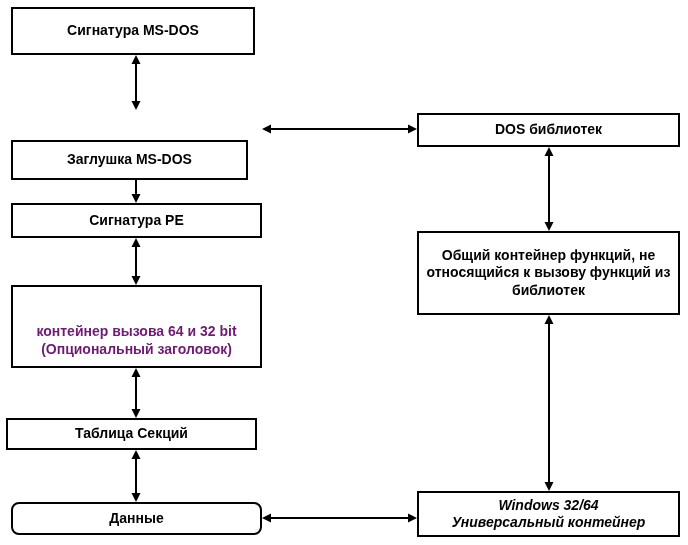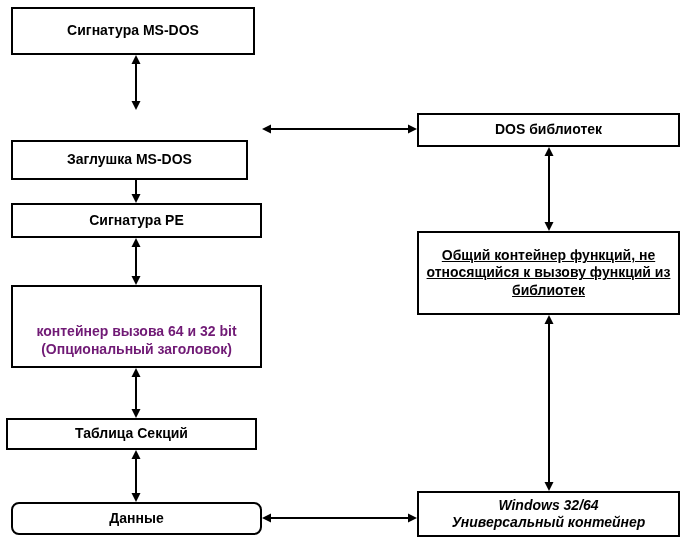--- a/index.html
+++ b/index.html
@@ -127,19 +127,19 @@
     <div class="node-box" style="left: 6px; top: 418px; width: 251px; height: 32px; border-color: rgb(0, 0, 0);">
       <span class="node-label" style="color: rgb(0, 0, 0);">Таблица Секций</span>
     </div>
     <div class="node-box" style="left: 11px; top: 502px; width: 251px; height: 33px; border-color: rgb(0, 0, 0); border-radius: 8px;">
       <span class="node-label" style="color: rgb(0, 0, 0);">Данные</span>
     </div>
     <div class="node-box" style="left: 417px; top: 113px; width: 263px; height: 34px; border-color: rgb(0, 0, 0);">
       <span class="node-label" style="color: rgb(0, 0, 0);">DOS библиотек</span>
     </div>
     <div class="node-box" style="left: 417px; top: 231px; width: 263px; height: 84px; border-color: rgb(0, 0, 0);">
-      <span class="node-label" style="color: rgb(0, 0, 0); text-decoration: underline;">Общий контейнер функций, не относящийся к вызову функций из библиотек</span>
+      <span class="node-label" style="color: rgb(0, 0, 0);">Общий контейнер функций, не относящийся к вызову функций из библиотек</span>
     </div>
     <div class="node-box" style="left: 417px; top: 491px; width: 263px; height: 46px; border-color: rgb(0, 0, 0); font-style: italic;">
       <span class="node-label" style="color: rgb(0, 0, 0);">Windows 32/64
 Универсальный контейнер</span>
     </div>
   </div>
 
 </body></html>

